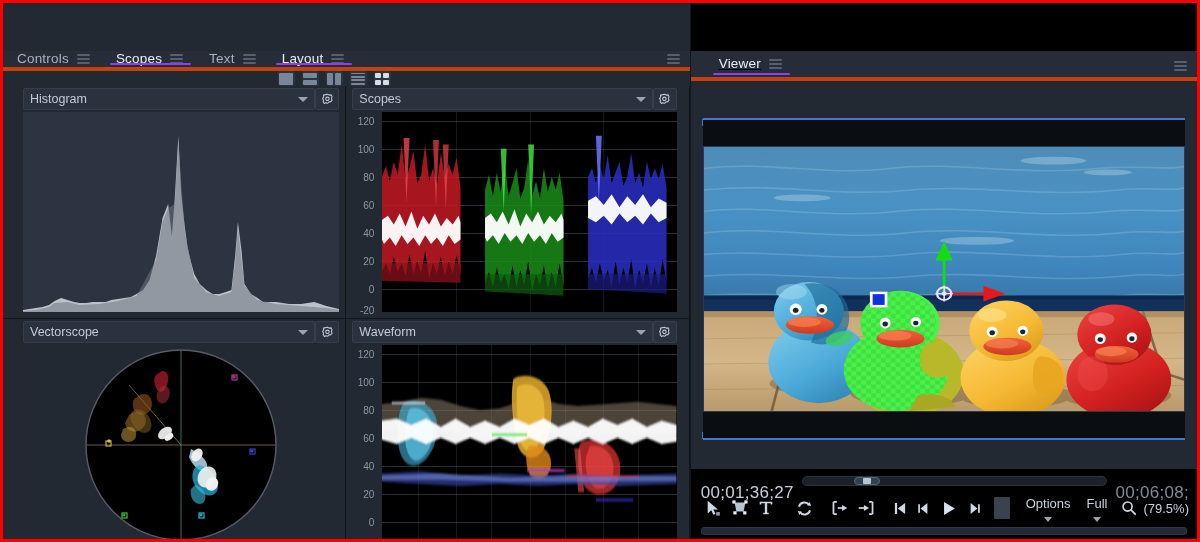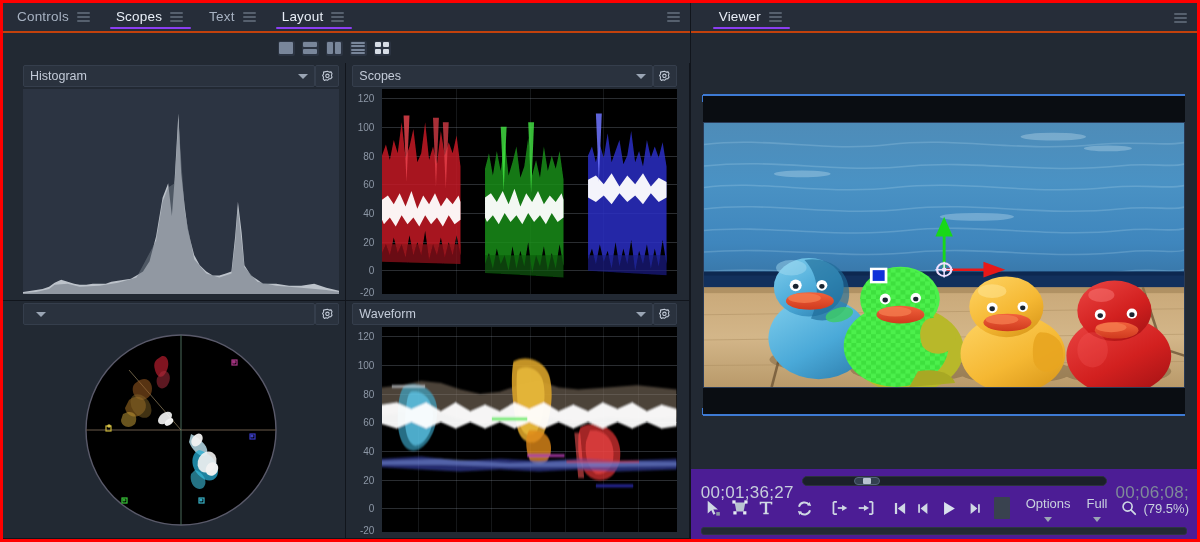--- a/index.html
+++ b/index.html
@@ -21,22 +21,23 @@
   .left-panel {
     width: 713px; height: 100%;
     background: #222933;
     position: relative;
     border-right: 1px solid #11151c;
     display: flex; flex-direction: column;
   }
   .tabbar {
     height: 30px; background: #262d39;
     display: flex; align-items: stretch;
-    border-bottom: 2px solid #c2410c;
+    border-bottom: 4px solid #c2410c;
     position: relative;
+    margin-top: 48px;
   }
   .tab {
     display: flex; align-items: center; gap: 8px;
     padding: 0 12px 0 14px; position: relative;
     cursor: default;
   }
   .tab .tab-label {
     font-size: 13.5px; color: #a7b2c2; letter-spacing: .2px;
     padding-bottom: 1px;
   }
@@ -144,22 +145,22 @@
     background: rgba(150,160,175,.28);
   }
   .grid-vline {
     position: absolute; top: 0; bottom: 0; width: 1px;
     background: rgba(150,160,175,.14);
   }
   .plot-svg { position: absolute; inset: 0; width: 100%; height: 100%; }
 
   
   .right-panel {
-    flex: 1; height: 100%; background: #4c1d95;
-    display: flex; flex-direction: column; position: relative;
+    flex: 1; height: 100%; background: #000000;
+    display: flex; flex-direction: column; position: relative; text-decoration: underline;
   }
   .viewer-stage {
     flex: 1; position: relative; background: #222933;
     display: flex; align-items: center; justify-content: center;
     padding: 8px 12px 0 12px; min-height: 0;
   }
   .stage-inner {
     position: relative; width: 100%; height: 322px;
     border-top: 2px solid #3e7ad4; border-bottom: 2px solid #3e7ad4;
     background: #0a0d12;
@@ -404,20 +405,21 @@
                 </g>
               </svg>
             </div>
           </div>
         </div>
       </div>
 
       <div class="scope-cell">
         <div class="scope-head">
           <div class="scope-title-box">
+            <span class="scope-title">Vectorscope</span>
             <span class="chev"></span>
           </div>
           <div class="gear-btn">
             <svg width="13" height="13" viewBox="0 0 16 16">
               <path d="M8 1.6 L10.1 2.6 L12.5 2.3 L13.6 4.5 L12.8 6.6 L13.6 8.7 L12.1 10.6 L9.8 10.9 L8.3 12.6 L6 12 L4.2 12.9 L2.8 11 L3.1 8.7 L1.9 6.8 L3.2 4.9 L3.1 2.6 Z" fill="none" stroke="#c3cbd8" stroke-width="1.3" stroke-linejoin="round"></path>
               <circle cx="7.9" cy="7.2" r="2.1" fill="none" stroke="#c3cbd8" stroke-width="1.3"></circle>
             </svg>
           </div>
         </div>
         <div class="scope-body">

